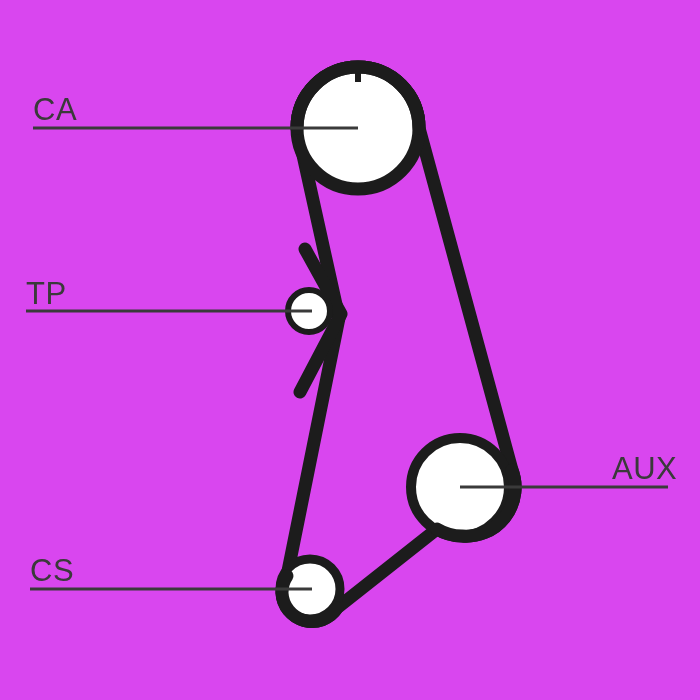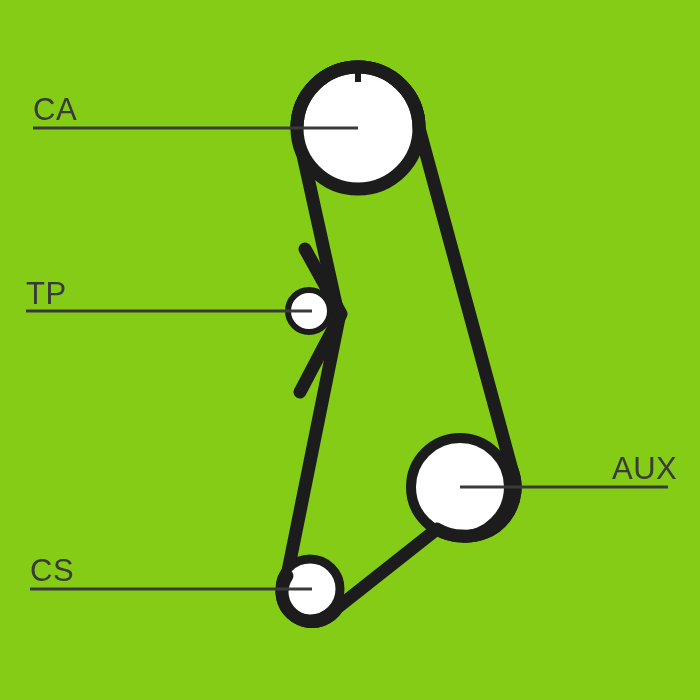--- a/index.html
+++ b/index.html
@@ -11,21 +11,21 @@
   body {
     width: 700px;
     height: 700px;
     font-family: "Liberation Sans", sans-serif;
     overflow: hidden;
   }
   #diagram-root {
     position: relative;
     width: 700px;
     height: 700px;
-    background: #84cc16;
+    background: #d946ef;
   }
   svg.diagram-canvas {
     display: block;
     width: 700px;
     height: 700px;
   }
   .belt-path {
     fill: none;
     stroke-linecap: round;
     stroke-linejoin: round;

